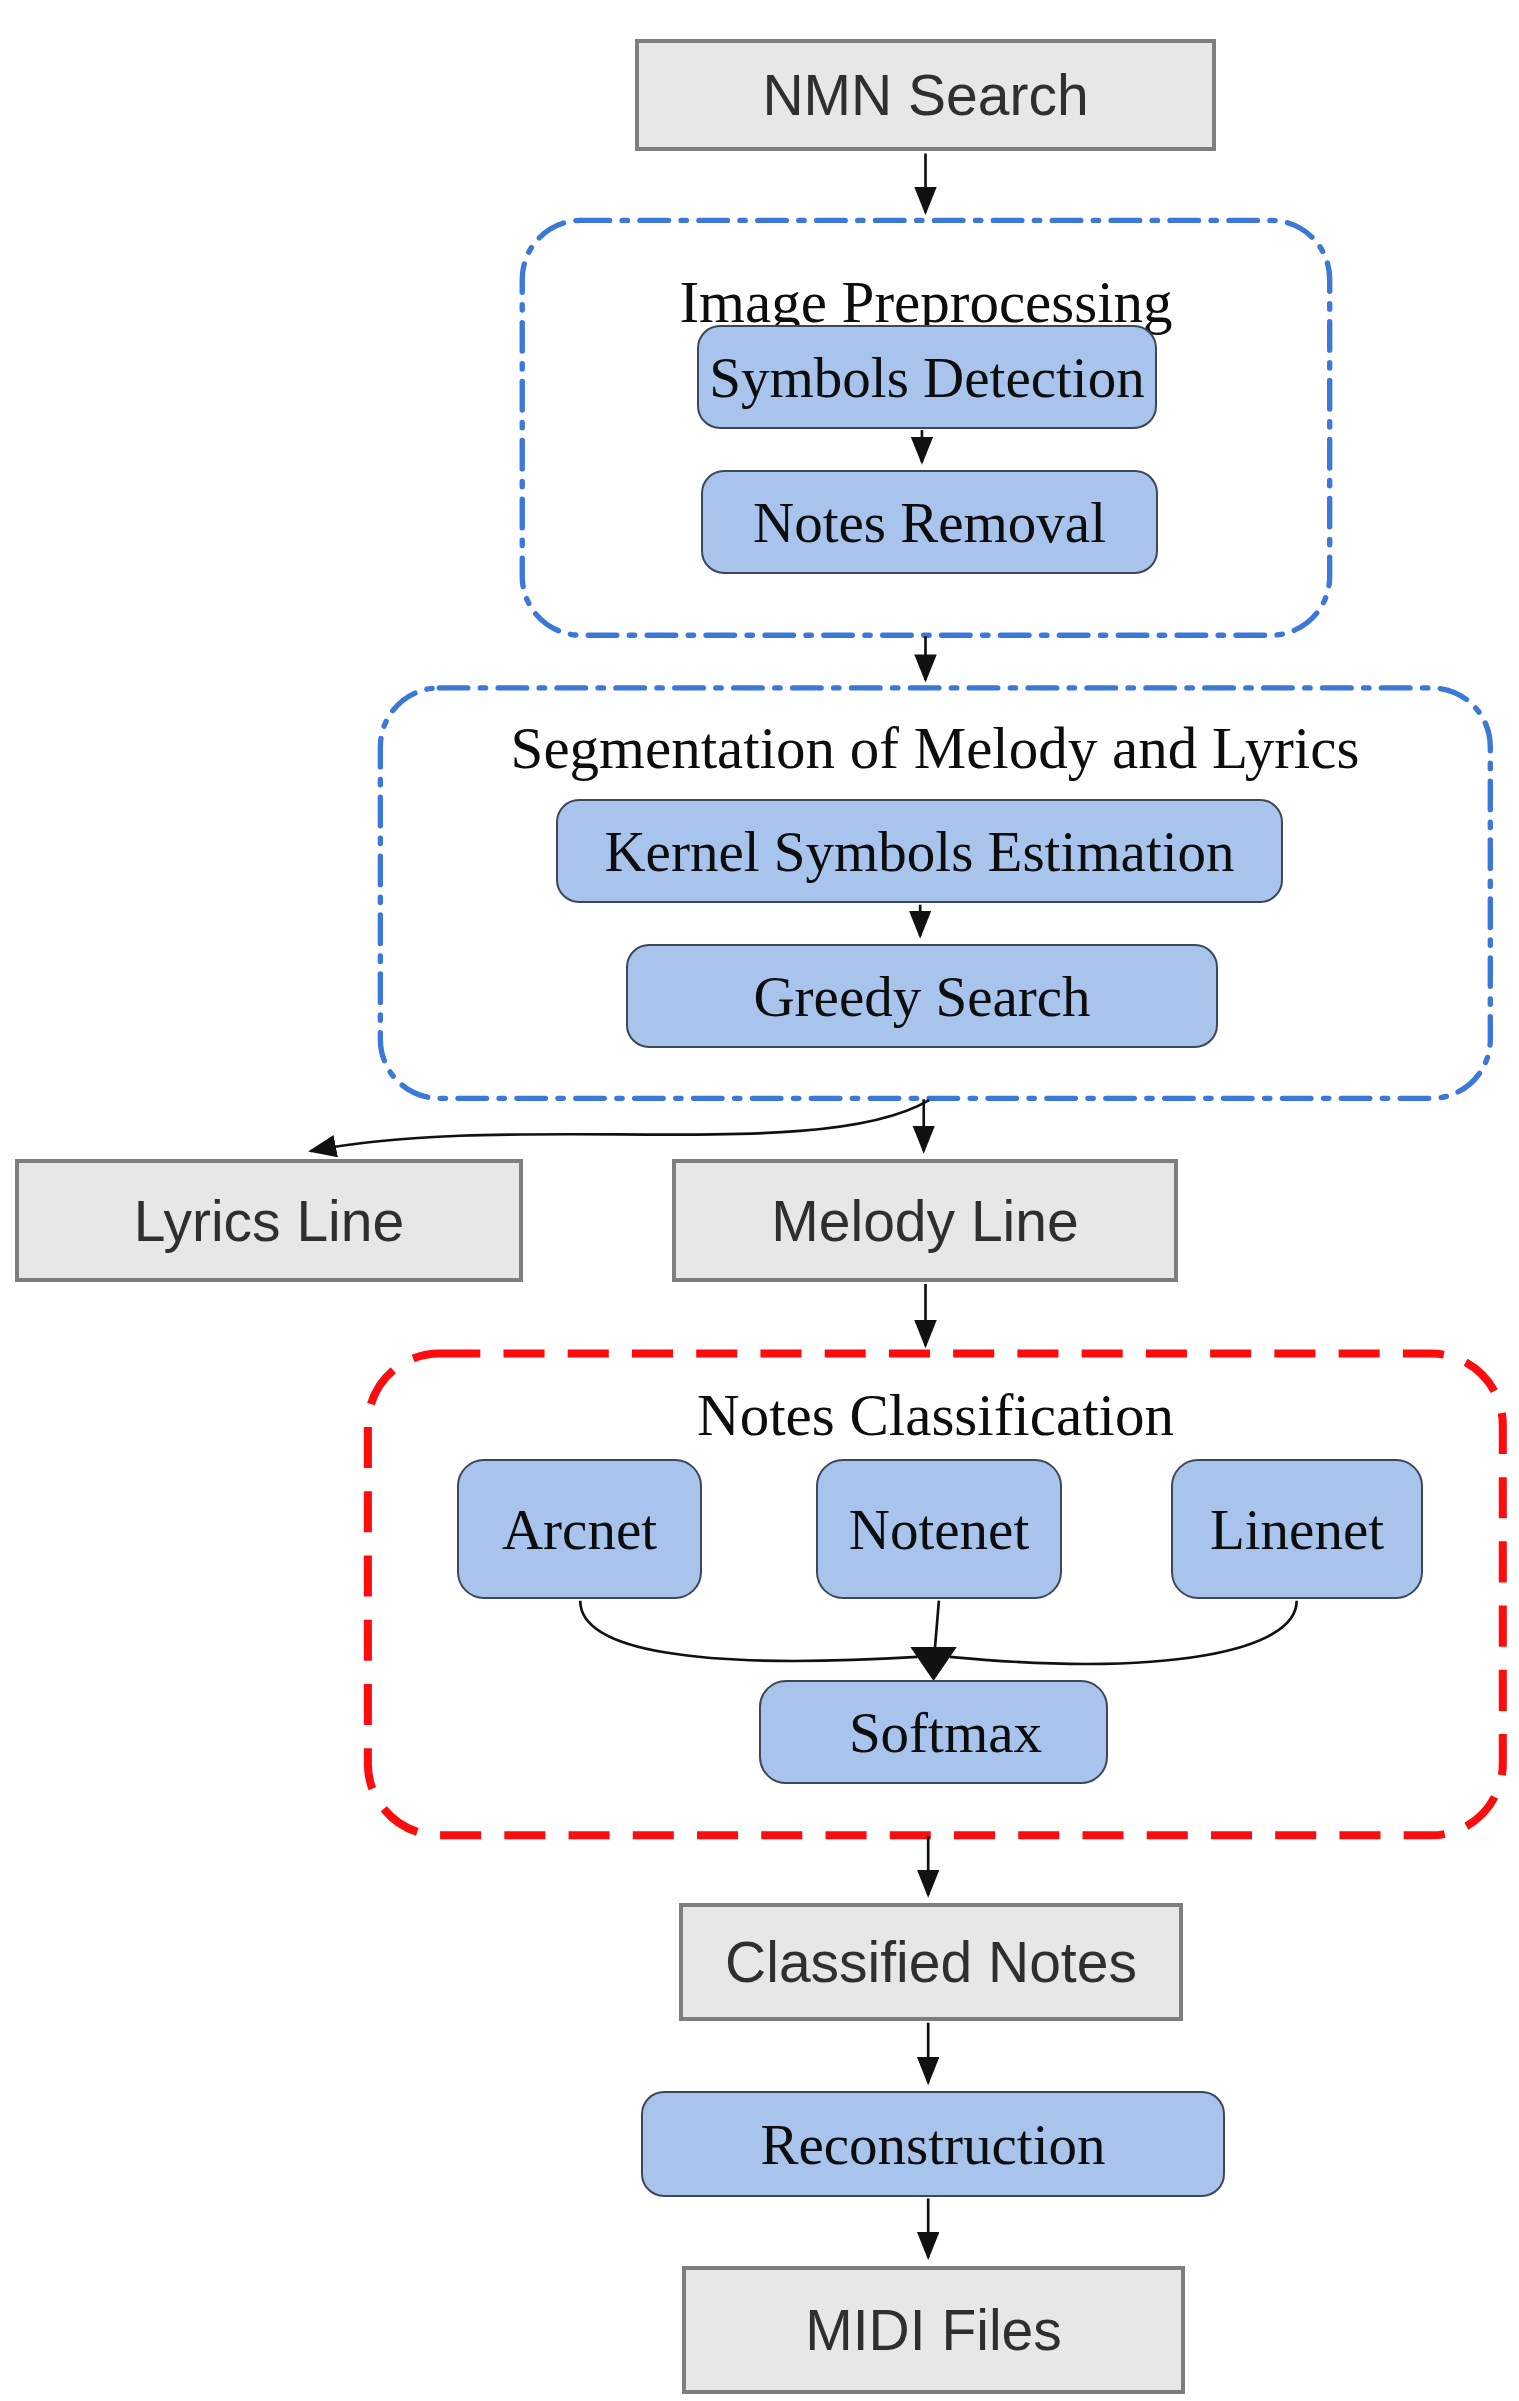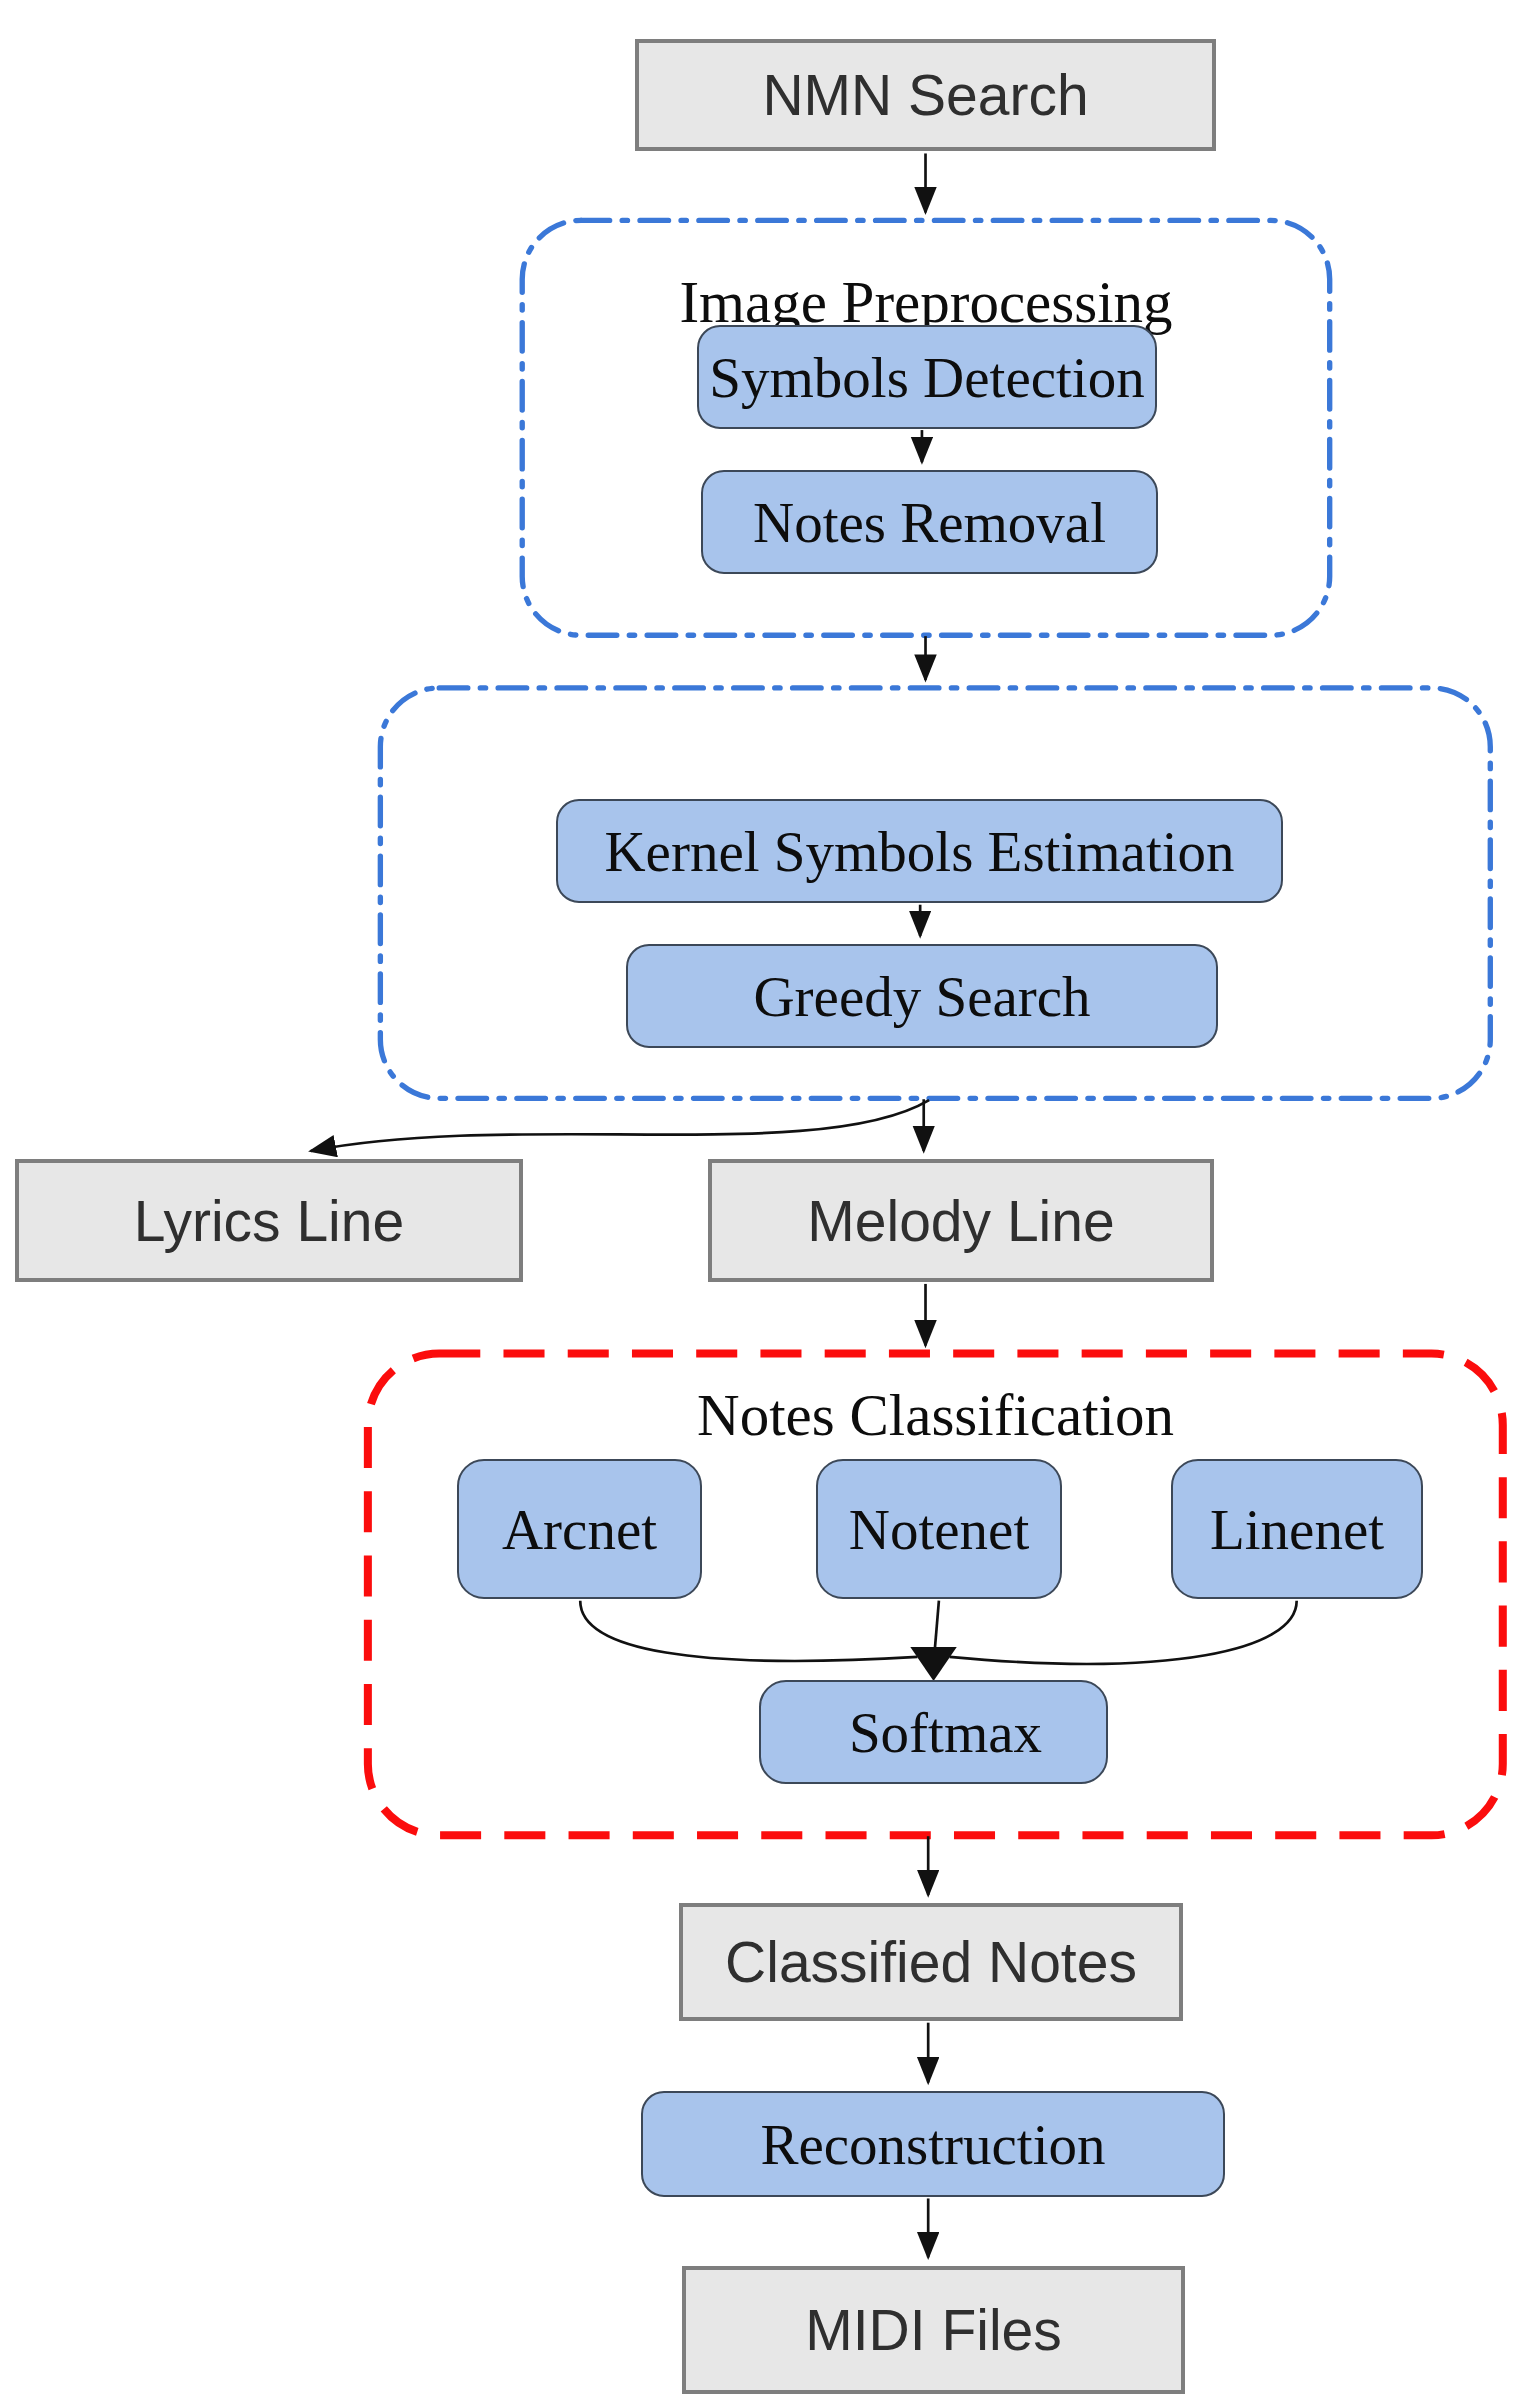--- a/index.html
+++ b/index.html
@@ -76,20 +76,21 @@
     <path class="edge" d="M650 1794 C 650 1850, 780 1872, 1028 1857"></path>
     <path class="edge" d="M1052 1794 L1047 1854"></path>
     <path class="edge" d="M1453 1794 C 1453 1850, 1310 1880, 1064 1857"></path>
     <polygon class="merge-head" points="1020,1846 1072,1846 1046,1884"></polygon>
     <path class="edge" marker-end="url(#ah)" d="M1040 2058 L1040 2124"></path>
     <path class="edge" marker-end="url(#ah)" d="M1040 2267 L1040 2334"></path>
     <path class="edge" marker-end="url(#ah)" d="M1040 2464 L1040 2530"></path>
   </svg>
 
   <div class="group-title" style="left:522px;top:268px;width:808px;">Image Preprocessing</div>
+  <div class="group-title" style="left:380px;top:714px;width:1110px;">Segmentation of Melody and Lyrics</div>
   <div class="group-title" style="left:368px;top:1381px;width:1135px;">Notes Classification</div>
 
   <div class="node io" style="left:635px;top:39px;width:581px;height:112px;">
     <span>NMN Search</span>
   </div>
 
   <div class="node proc" style="left:697px;top:325px;width:460px;height:104px;">
     <span>Symbols Detection</span>
   </div>
 
@@ -102,21 +103,21 @@
   </div>
 
   <div class="node proc" style="left:626px;top:944px;width:592px;height:104px;">
     <span>Greedy Search</span>
   </div>
 
   <div class="node io" style="left:15px;top:1159px;width:508px;height:123px;">
     <span>Lyrics Line</span>
   </div>
 
-  <div class="node io" style="left:708px;top:1159px;width:506px;height:123px;">
+  <div class="node io" style="left:672px;top:1159px;width:506px;height:123px;">
     <span>Melody Line</span>
   </div>
 
   <div class="node proc" style="left:457px;top:1459px;width:245px;height:140px;border-radius:27px;">
     <span>Arcnet</span>
   </div>
 
   <div class="node proc" style="left:816px;top:1459px;width:246px;height:140px;border-radius:27px;">
     <span>Notenet</span>
   </div>

